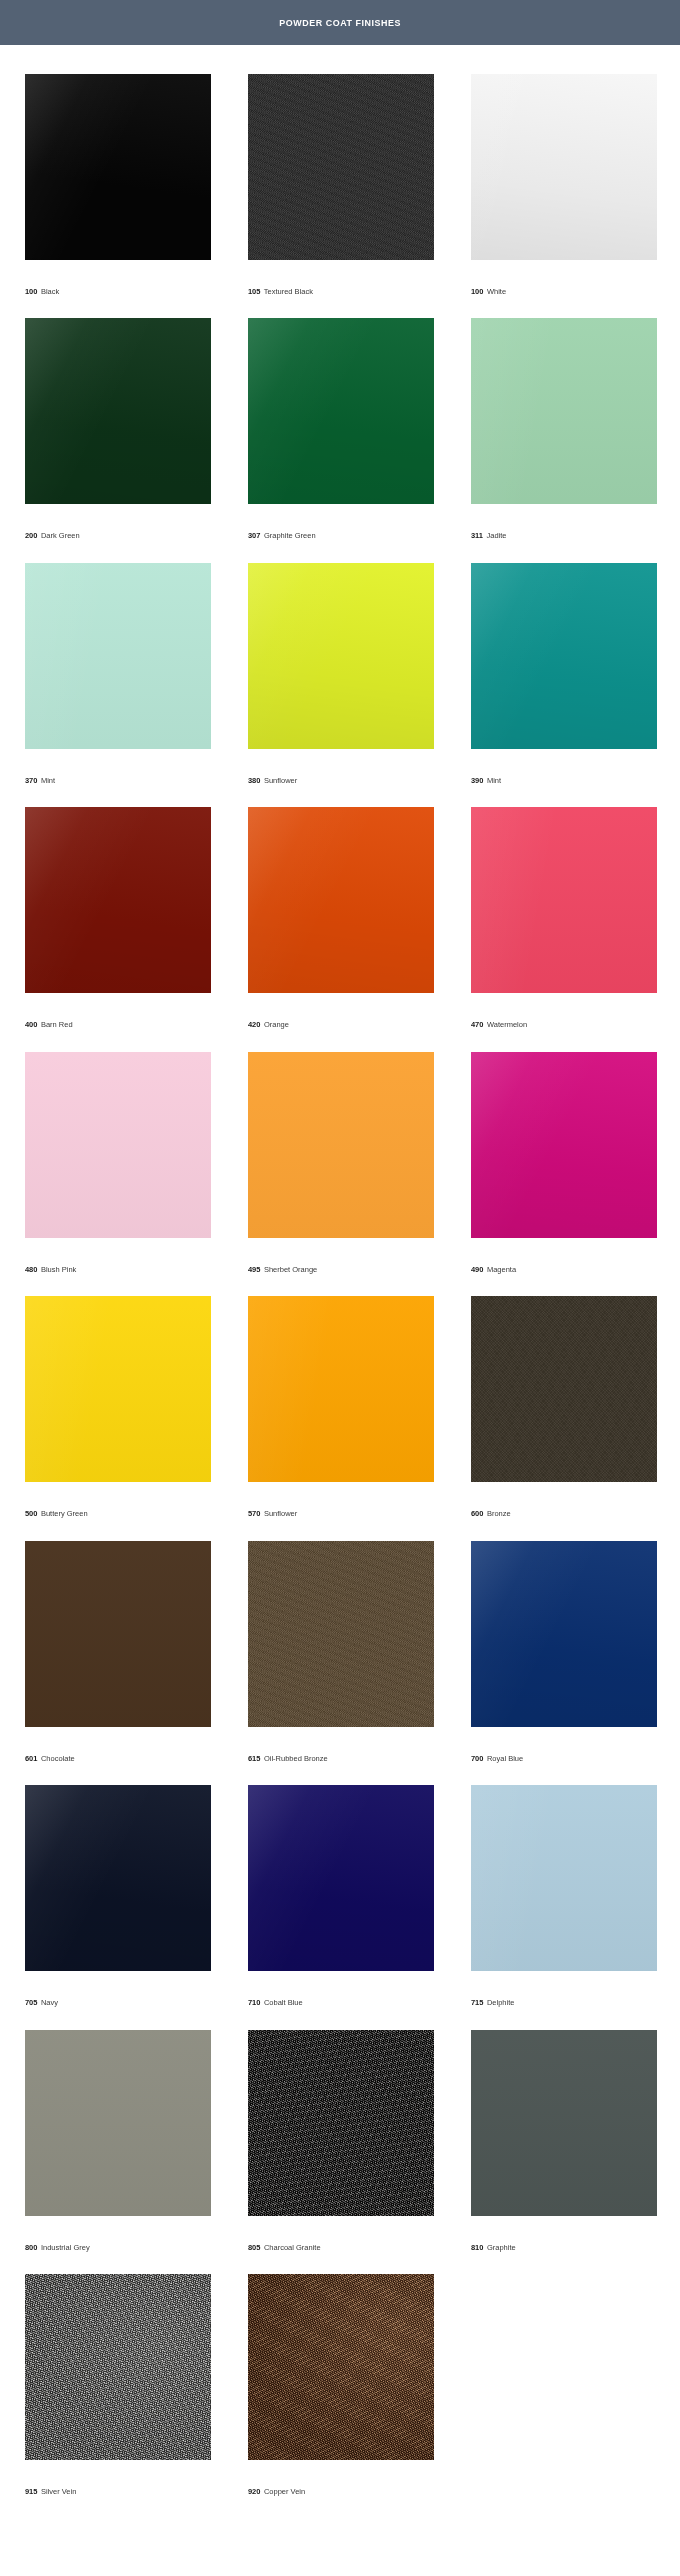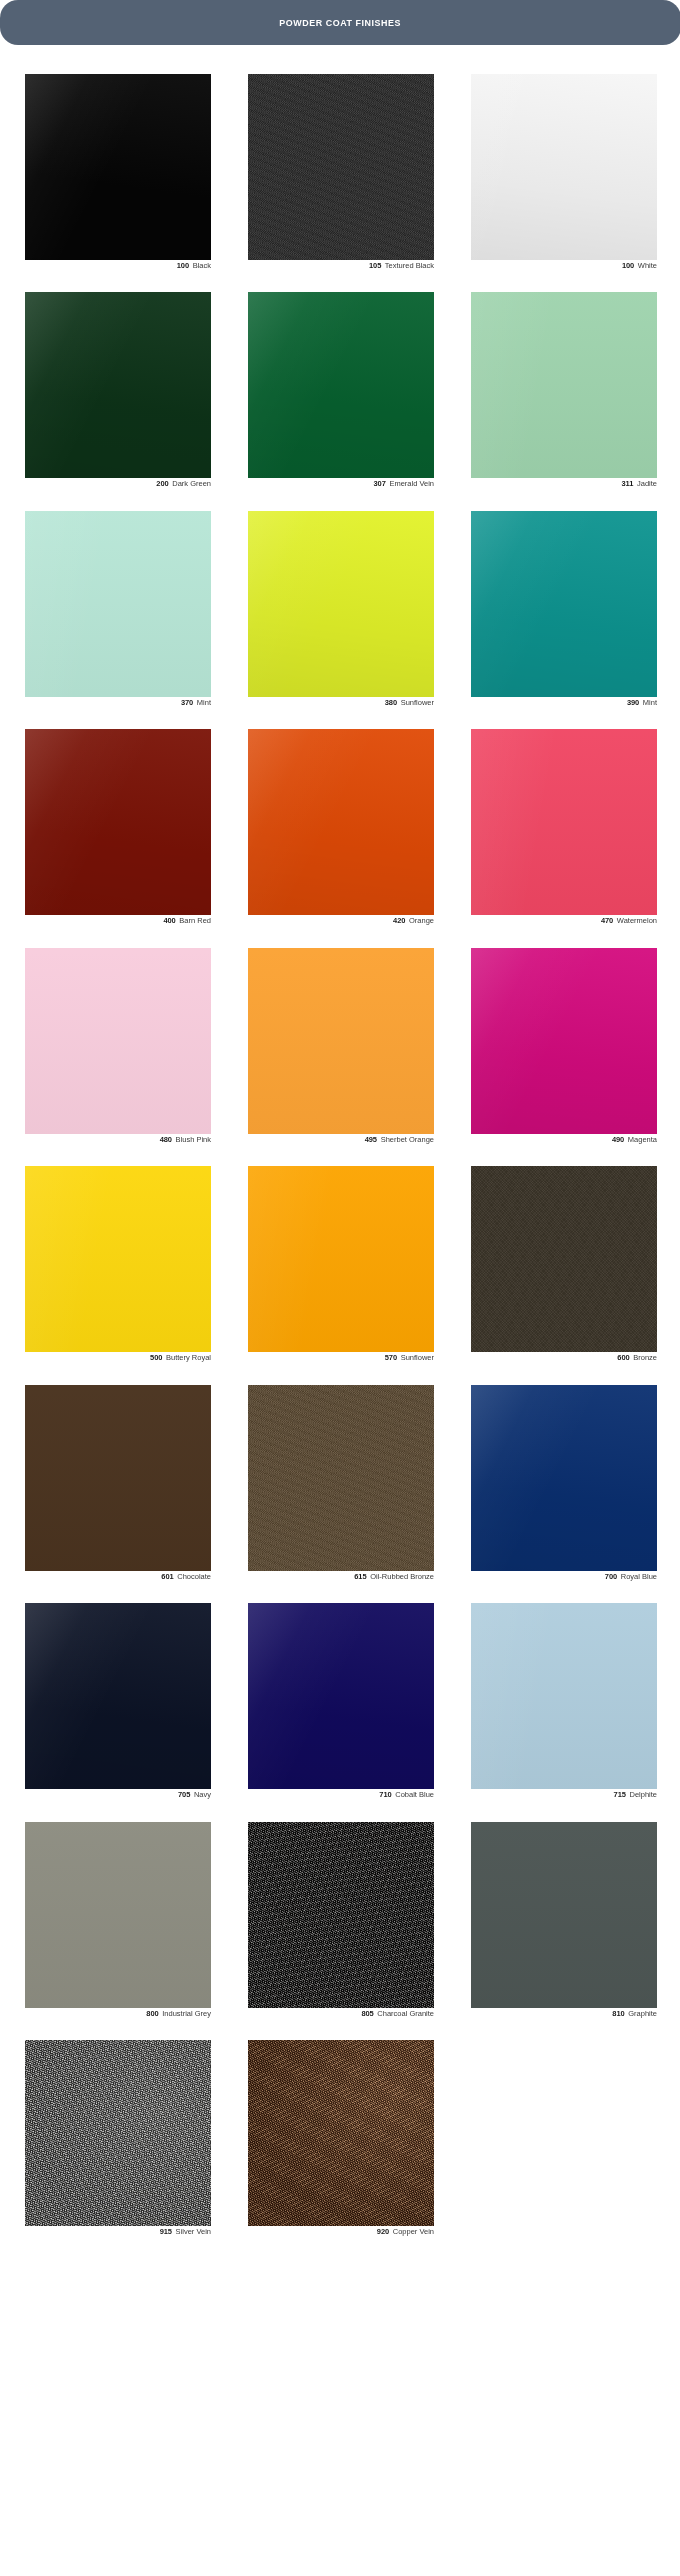--- a/index.html
+++ b/index.html
@@ -15,21 +15,20 @@
     -webkit-font-smoothing: antialiased;
   }
 
   
   .page-header {
     height: 45px;
     background: #546274;
     display: flex;
     align-items: center;
     justify-content: center;
-    border-radius: 18px;
   }
   .page-header h1 {
     margin: 0;
     color: #ffffff;
     font-size: 9.7px;
     font-weight: 700;
     letter-spacing: 0.6px;
     text-transform: uppercase;
     font-family: "Liberation Sans Narrow", "Liberation Sans", sans-serif;
     transform: scaleX(0.92);
@@ -55,22 +54,22 @@
     position: relative;
     overflow: hidden;
     background-repeat: no-repeat;
   }
   .swatch-chip .sheen {
     position: absolute;
     inset: 0;
     pointer-events: none;
   }
   .swatch-caption {
-    text-align: right;
-    padding-top: 2px;
+    text-align: left;
+    padding-top: 28px;
     padding-bottom: 23px;
     font-size: 7.5px;
     color: #2b2b2b;
     line-height: 1;
     white-space: nowrap;
   }
   .swatch-caption .code {
     font-weight: 700;
     color: #1a1a1a;
     letter-spacing: -0.1px;
@@ -158,21 +157,21 @@
       <div class="swatch-card">
         <div class="swatch-chip fx-gloss" style="background-color: rgb(13, 51, 24);">
           <div class="sheen"></div>
         </div>
         <div class="swatch-caption"><span class="code">200</span> <span class="name">Dark Green</span></div>
       </div>
       <div class="swatch-card">
         <div class="swatch-chip fx-gloss" style="background-color: rgb(7, 97, 47);">
           <div class="sheen"></div>
         </div>
-        <div class="swatch-caption"><span class="code">307</span> <span class="name">Emerald Vein</span></div>
+        <div class="swatch-caption"><span class="code">307</span> <span class="name">Graphite Green</span></div>
       </div>
       <div class="swatch-card">
         <div class="swatch-chip fx-satin" style="background-color: rgb(158, 211, 173);">
           <div class="sheen"></div>
         </div>
         <div class="swatch-caption"><span class="code">311</span> <span class="name">Jadite</span></div>
       </div>
       <div class="swatch-card">
         <div class="swatch-chip fx-satin" style="background-color: rgb(183, 230, 214);">
           <div class="sheen"></div>
@@ -224,21 +223,21 @@
       <div class="swatch-card">
         <div class="swatch-chip fx-gloss" style="background-color: rgb(212, 11, 126);">
           <div class="sheen"></div>
         </div>
         <div class="swatch-caption"><span class="code">490</span> <span class="name">Magenta</span></div>
       </div>
       <div class="swatch-card">
         <div class="swatch-chip fx-satin" style="background-color: rgb(252, 215, 13);">
           <div class="sheen"></div>
         </div>
-        <div class="swatch-caption"><span class="code">500</span> <span class="name">Buttery Royal</span></div>
+        <div class="swatch-caption"><span class="code">500</span> <span class="name">Buttery Green</span></div>
       </div>
       <div class="swatch-card">
         <div class="swatch-chip fx-satin" style="background-color: rgb(252, 164, 0);">
           <div class="sheen"></div>
         </div>
         <div class="swatch-caption"><span class="code">570</span> <span class="name">Sunflower</span></div>
       </div>
       <div class="swatch-card">
         <div class="swatch-chip fx-leather" style="background-color: rgb(61, 54, 42);">
           <div class="sheen"></div>

